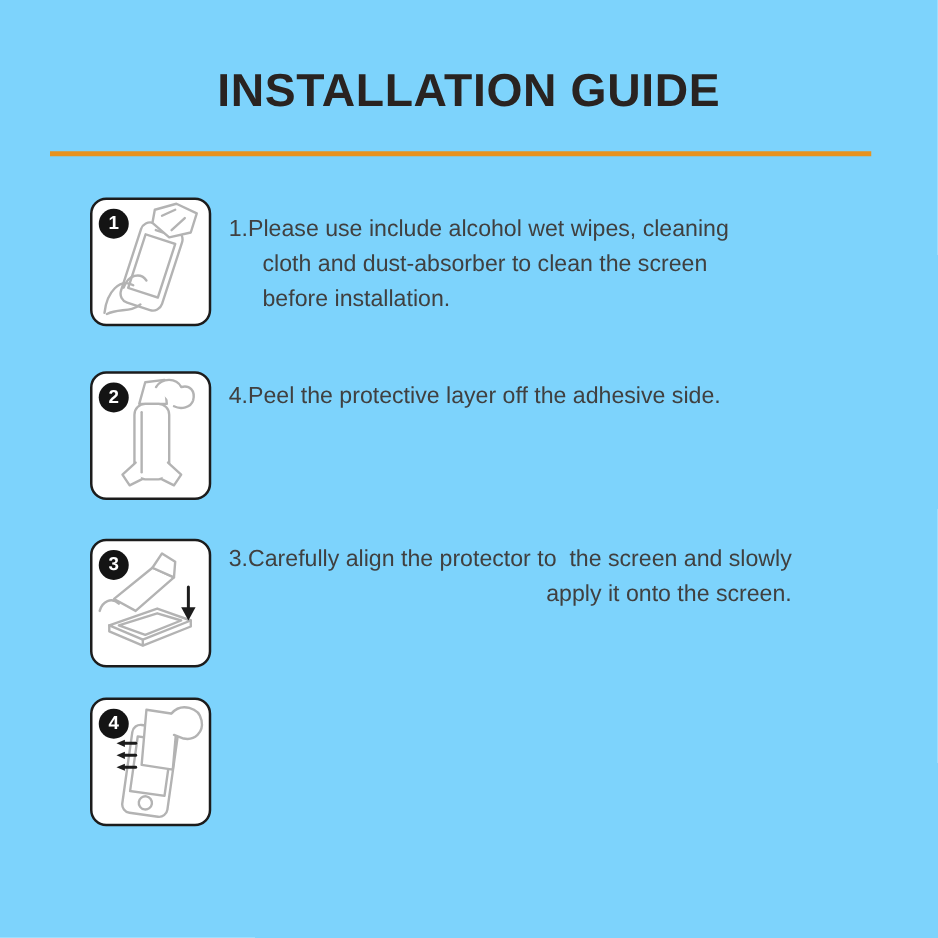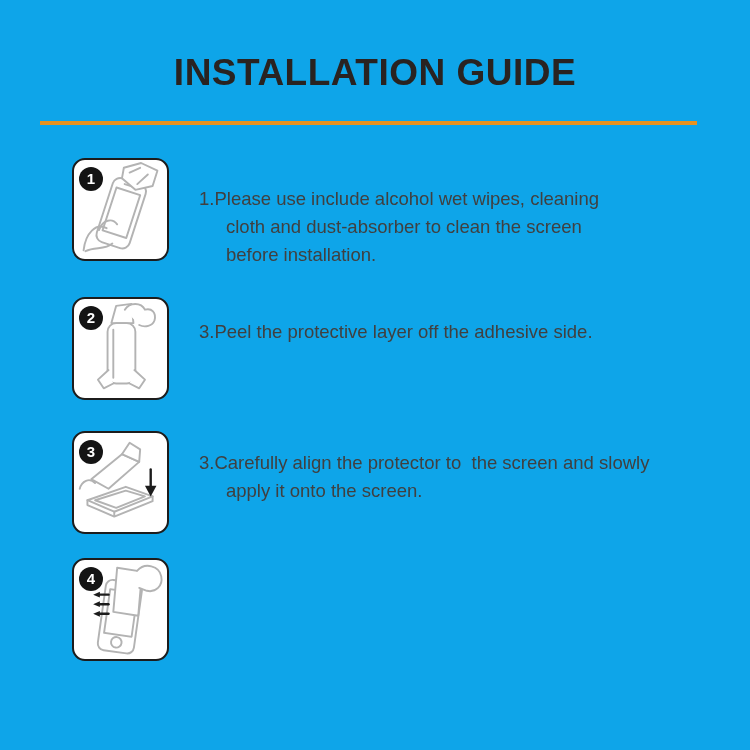--- a/index.html
+++ b/index.html
@@ -2,21 +2,21 @@
 <html><head>
 <meta charset="utf-8">
 <style>
   html, body { margin: 0; padding: 0; }
   body { font-family: "Liberation Sans", sans-serif; background: #ffffff; }
 
   .page {
     position: relative;
     width: 750px;
     height: 750px;
-    background: #0ea5e9;
+    background: #7dd3fc;
     overflow: hidden;
   }
 
   .title {
     position: absolute;
     top: 52px;
     left: 0;
     width: 750px;
     margin: 0;
     text-align: center;
@@ -67,21 +67,21 @@
     font-size: 15px;
     font-weight: 700;
     line-height: 24px;
     text-align: center;
     z-index: 2;
   }
 
   .step-text {
     position: absolute;
     left: 183px;
-    margin: 16px;
+    margin: 0;
     white-space: pre;
     padding-left: 27px;
     text-indent: -27px;
     font-size: 18.5px;
     line-height: 28px;
     color: #404040;
     font-family: "Liberation Sans", sans-serif;
   }
 
   
@@ -121,36 +121,36 @@
     <span class="badge">2</span>
     <svg viewBox="0 0 97 103" aria-hidden="true">
       <path class="art-fill" d="M39,25 L44,7 L60,5 L62,25 Z"></path>
       <path class="art-fill" d="M53,11 C58,3 70,3 74,11 C81,9 86,14 84,22 C82,28 74,30 68,27"></path>
       <rect class="art-fill" x="35" y="25" width="29" height="63" rx="9"></rect>
       <path class="art" d="M41,32 L41,82"></path>
       <path class="art-fill" d="M36,74 L25,84 L31,93 L41,88"></path>
       <path class="art-fill" d="M63,74 L74,84 L68,93 L58,88"></path>
     </svg>
   </div>
-  <p class="step-text" style="top:302px;">3.Peel the protective layer off the adhesive side.</p>
+  <p class="step-text" style="top:302px;">4.Peel the protective layer off the adhesive side.</p>
 
   <div class="icon-box" style="top:431px;">
     <span class="badge">3</span>
     <svg viewBox="0 0 97 103" aria-hidden="true">
       <path class="art-fill" d="M14,70 L54,56 L82,66 L42,82 Z"></path>
       <path class="art" d="M14,70 L14,75 L42,87 L42,82 M82,66 L82,71 L42,87"></path>
       <path class="art" d="M22,70 L54,60 L74,66 L44,78 Z"></path>
       <path class="art-fill" d="M18,48 L50,22 L68,30 L36,58 Z"></path>
       <path class="art-fill" d="M50,22 L58,10 L69,17 L68,30 Z"></path>
       <path class="art" d="M6,58 C8,50 16,46 22,52"></path>
       <line class="dark" x1="80" y1="38" x2="80" y2="56"></line>
       <polygon class="dark-fill" points="74,55 86,55 80,66"></polygon>
     </svg>
   </div>
-  <p class="step-text" style="top:433px;">3.Carefully align the protector to  the screen and slowly
+  <p class="step-text" style="top:433px;text-align:right;">3.Carefully align the protector to  the screen and slowly
 apply it onto the screen.</p>
 
   <div class="icon-box" style="top:558px;">
     <span class="badge">4</span>
     <svg viewBox="0 0 97 103" aria-hidden="true">
       <g transform="rotate(8 48 58)">
         <rect class="art-fill" x="29" y="22" width="38" height="74" rx="7"></rect>
         <rect class="art" x="34" y="32" width="29" height="46"></rect>
         <circle class="art" cx="48" cy="86" r="5.5"></circle>
       </g>

